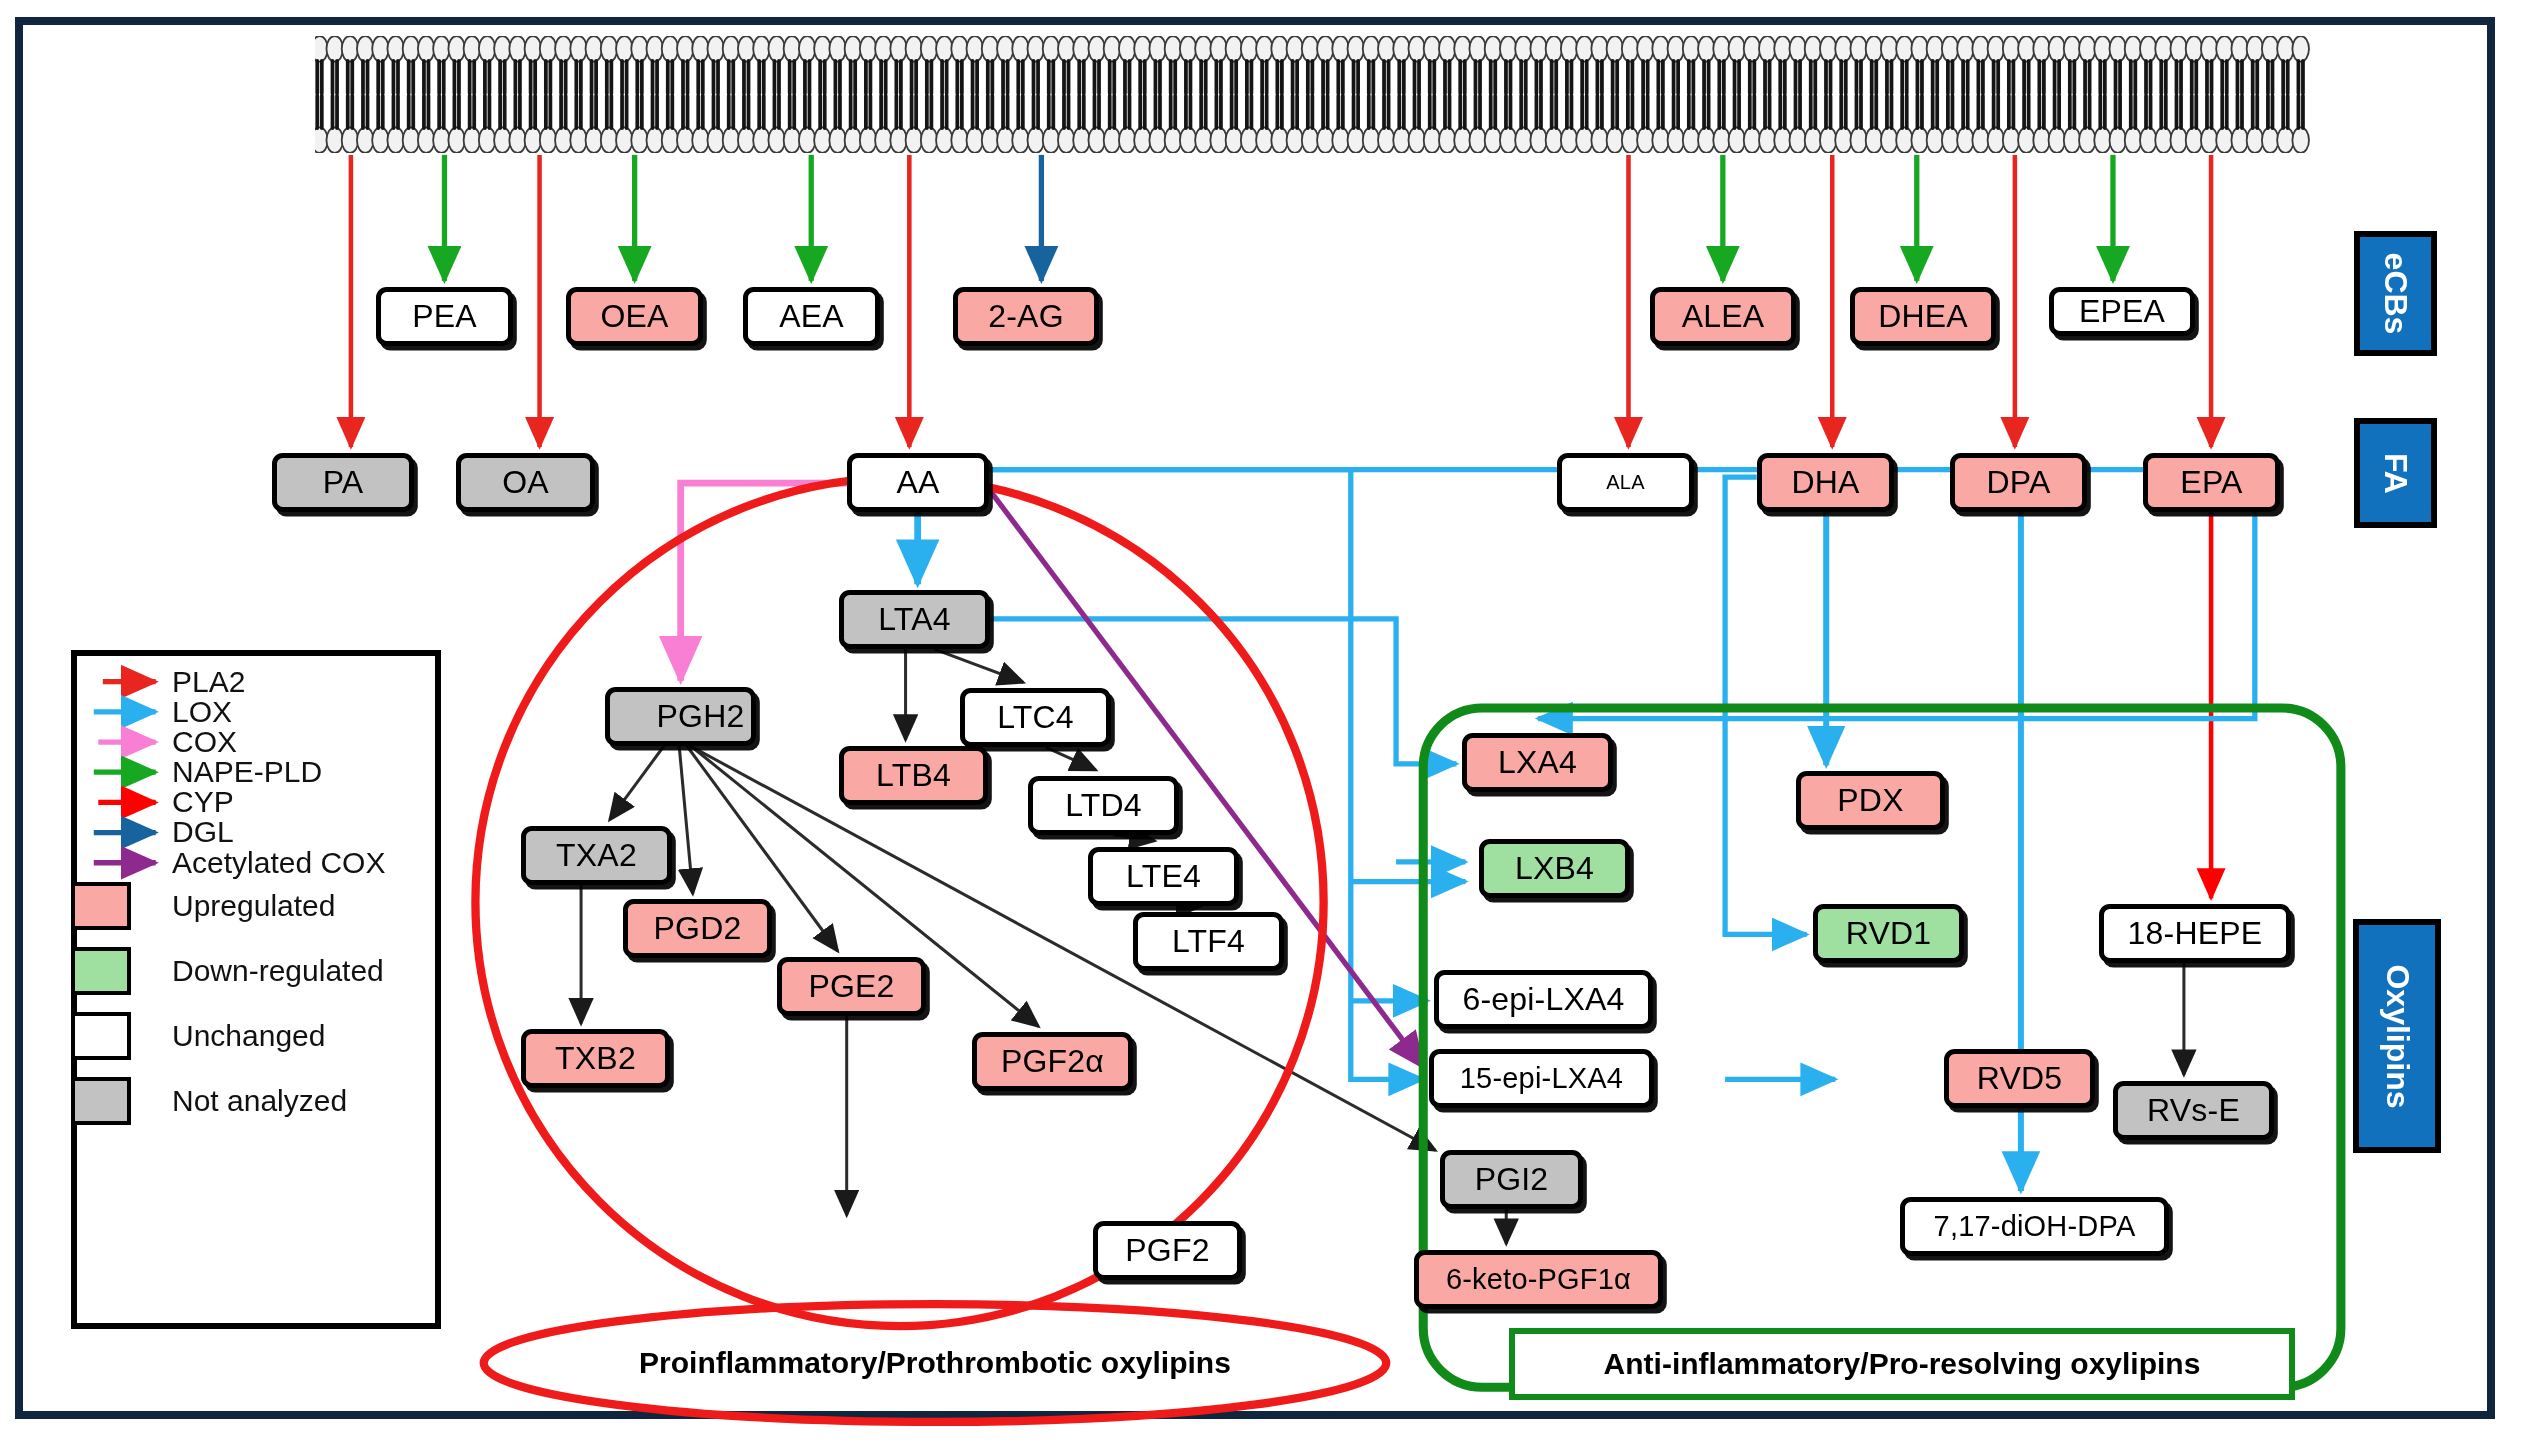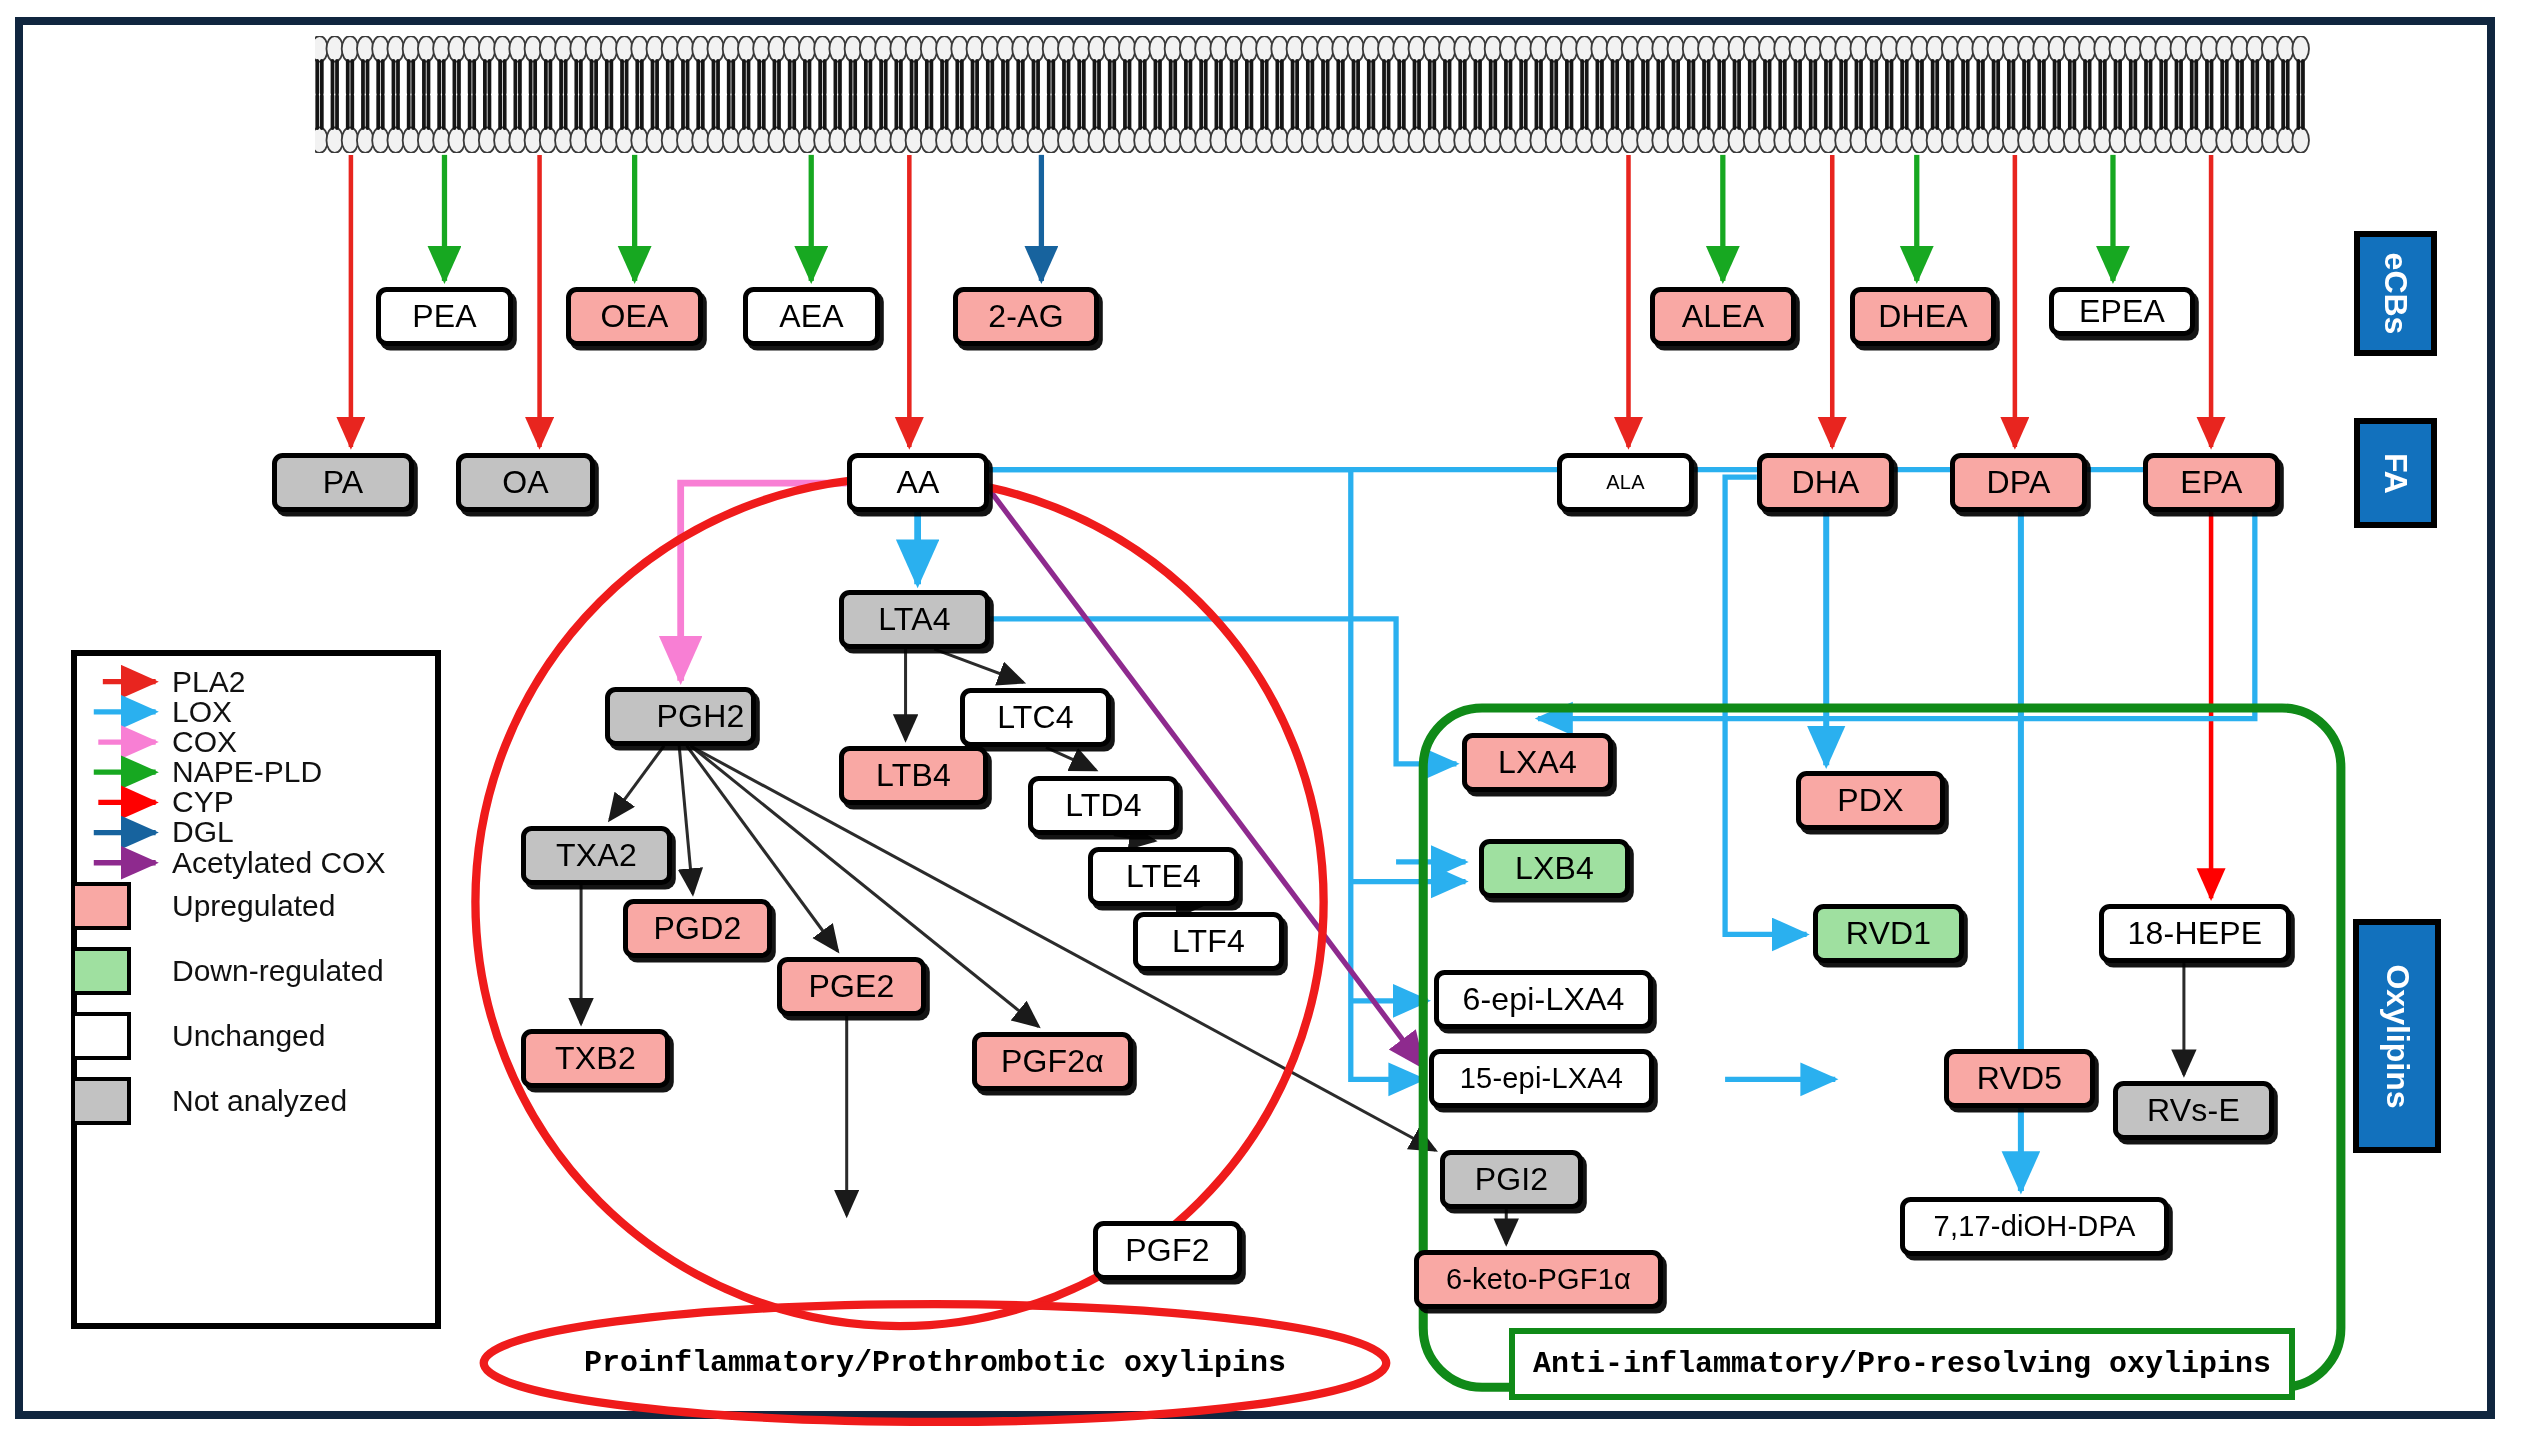--- a/index.html
+++ b/index.html
@@ -26,21 +26,21 @@
   
   #membrane{position:absolute;left:315px;top:36px;width:1997px;height:117px;overflow:hidden;background:#fff;}
 
   
   #legend{position:absolute;left:71px;top:650px;width:370px;height:679px;background:#fff;border:6px solid #000;box-sizing:border-box;}
   .lg-row{position:absolute;display:flex;align-items:center;}
   .lg-text{font-size:30px;color:#111;font-family:"Liberation Sans",sans-serif;}
   .sw{position:absolute;width:60px;height:48px;border:4.5px solid #000;box-sizing:border-box;}
 
   
-  .cap{position:absolute;font-weight:bold;font-family:Liberation Mono, monospace;color:#000;
+  .cap{position:absolute;font-weight:bold;font-family:Liberation Sans, sans-serif;color:#000;
        display:flex;align-items:center;justify-content:center;}
   #cap-pro{left:489px;top:1314px;width:892px;height:98px;font-size:30px;}
   #cap-anti{left:1509px;top:1328px;width:786px;height:72px;border:6.8px solid #108a18;background:#fff;font-size:30px;box-sizing:border-box;}
 
   #cellmembrane-label{position:absolute;left:136px;top:53px;width:174px;font-size:33px;line-height:1.35;color:#111;text-align:left;}
 </style>
 </head>
 <body>
 
 <div id="root">

